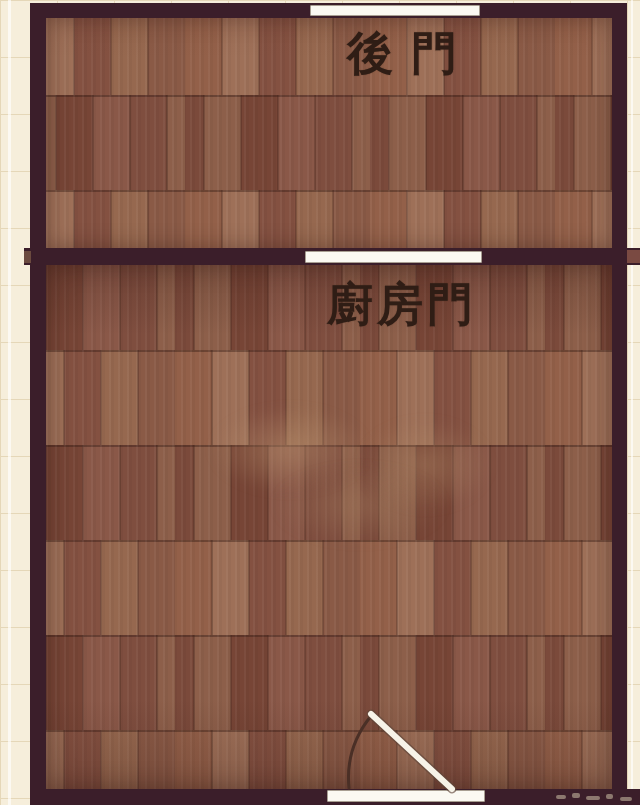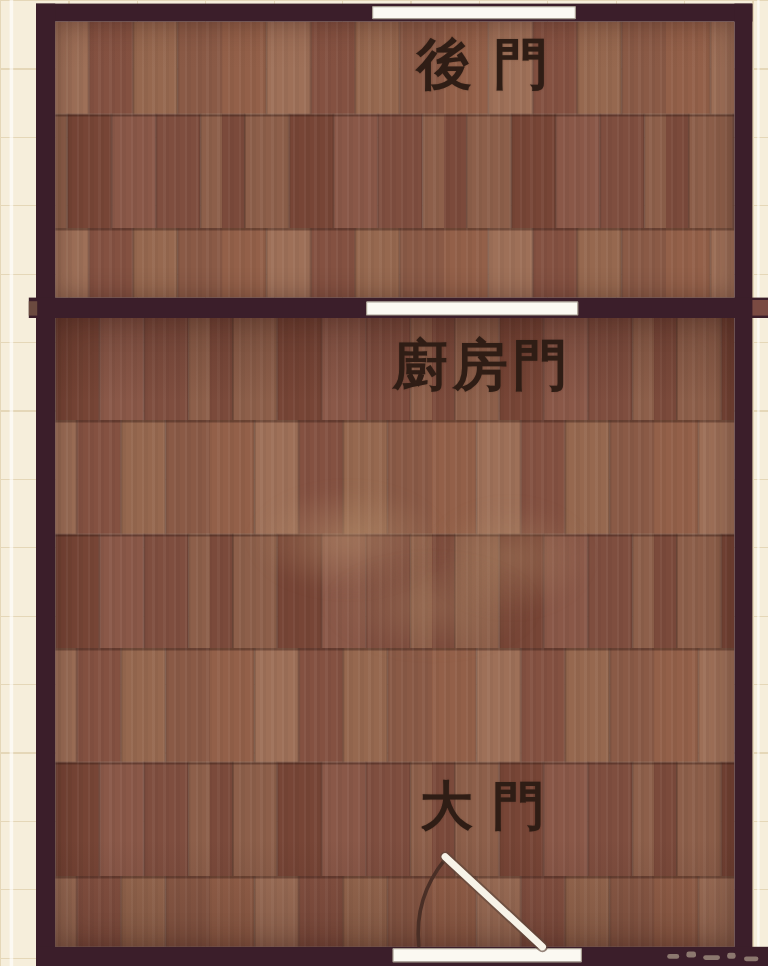--- a/index.html
+++ b/index.html
@@ -149,21 +149,20 @@
   <div class="door-opening door-main"></div>
 
   <svg class="swing-svg" width="640" height="805" viewBox="0 0 640 805" aria-hidden="true">
     <path d="M371,716 Q345,748 349,788" fill="none" stroke="var(--swing-arc)" stroke-width="3" stroke-linecap="round"></path>
     <line x1="452" y1="789" x2="371" y2="714" stroke="rgba(95,70,58,0.65)" stroke-width="9" stroke-linecap="round"></line>
     <line x1="452" y1="789" x2="371" y2="714" stroke="#f7f3e8" stroke-width="6" stroke-linecap="round"></line>
   </svg>
 
   <div class="plan-label label-kitchen">廚房門</div>
   <div class="plan-label label-back">後門</div>
-  <div class="plan-label label-main">大門</div>
 
   <div class="speck sp1"></div>
   <div class="speck sp2"></div>
   <div class="speck sp3"></div>
   <div class="speck sp4"></div>
   <div class="speck sp5"></div>
 
 </div>
 
 </body></html>

